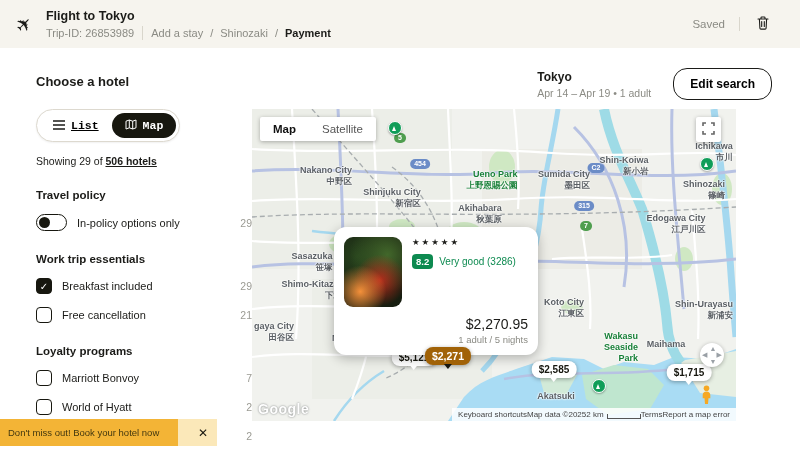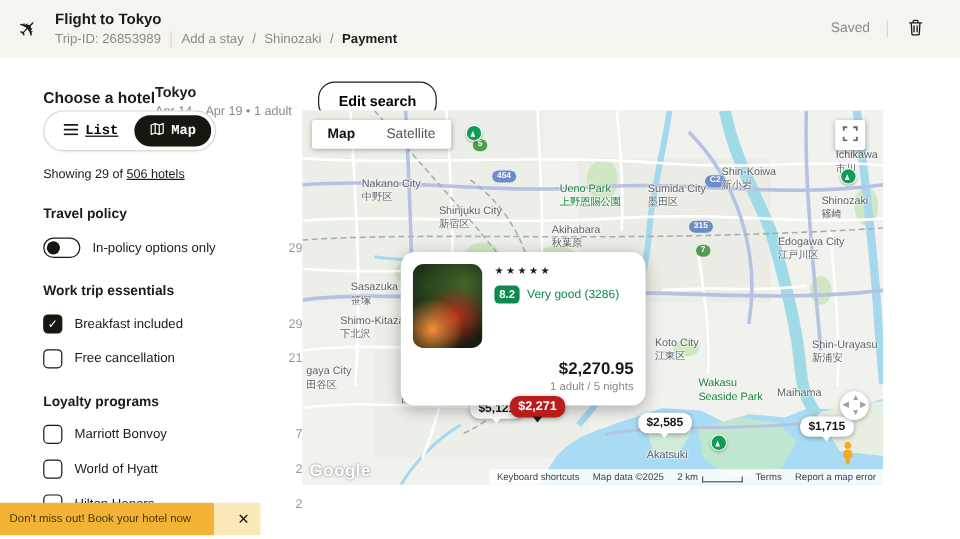--- a/index.html
+++ b/index.html
@@ -16,22 +16,22 @@
   .hdr-sub { display:flex; align-items:center; gap:8px; margin-top:3px; font-size:11px; color:#8b8b84; }
   .hdr-vdiv { width:1px; height:14px; background:#d9d6cc; }
   .crumbs { display:flex; gap:7px; align-items:center; }
   .crumb { color:#8b8b84; cursor:pointer; }
   .crumb.current { color:#1b1b18; font-weight:700; }
   .hdr-right { display:flex; align-items:center; gap:14px; }
   .saved { font-size:11.5px; color:#8b8b84; }
   .trash-btn { background:none; border:none; cursor:pointer; display:flex; padding:2px; }
 
   
-  .page-head { display:flex; align-items:flex-start;
-    padding:20px 28px 0 36px; height:44px; }
+  .page-head { display:flex; justify-content:space-between; align-items:flex-start;
+    padding:20px 28px 0 36px; height:61px; }
   .page-title { font-size:13px; font-weight:600; padding-top:6px; }
   .search-summary { display:flex; align-items:center; gap:22px; }
   .dest { font-size:12px; font-weight:700; }
   .dates { font-size:10.5px; color:#8b8b84; margin-top:3px; }
   .edit-btn { background:#fff; border:1.5px solid #1b1b18; border-radius:14px;
     padding:8px 16px; font-size:12px; font-weight:700; cursor:pointer;
     font-family:inherit; }
 
   
   .content { display:flex; }
@@ -43,21 +43,21 @@
   .view-toggle { display:inline-flex; align-items:center; background:#fff;
     border:1px solid #ddd9cf; border-radius:20px; padding:3px;
     box-shadow:0 1px 2px rgba(0,0,0,.06); }
   .vt-btn { display:flex; align-items:center; gap:6px; font-size:11.5px; font-weight:700;
     padding:6px 13px; border-radius:16px; cursor:pointer; background:none; border:none;
     font-family:inherit; }
   .vt-btn .lbl { text-decoration:underline;font-family:Liberation Mono, monospace; }
   .vt-btn.active { background:#17170f; color:#fff; }
   .vt-btn.active .lbl { text-decoration:none; }
   .showing { margin-top:13px; font-size:10.5px; }
-  .showing b { font-weight:400; text-decoration:underline; cursor:pointer; }
+  .showing b { font-weight:700; text-decoration:underline; cursor:pointer; }
   .sec-h { margin-top:22px; font-size:11.5px; font-weight:600; }
   .frow { display:flex; align-items:center; margin-top:13px; font-size:11px; }
   .frow .lbl { flex:1; margin-left:10px; }
   .frow .cnt { color:#9b9b93; font-size:10.5px; }
   .tgl { width:31px; height:17px; border:1.5px solid #17170f; border-radius:10px;
     position:relative; cursor:pointer; background:#fff; flex:none; }
   .tgl .knob { position:absolute; left:2px; top:1.5px; width:11px; height:11px;
     border-radius:50%; background:#17170f; }
   .cb { width:16px; height:16px; border:1.5px solid #17170f; border-radius:4px;
     background:#fff; cursor:pointer; flex:none; display:flex; align-items:center;
@@ -67,23 +67,23 @@
   
   .banner { position:absolute; left:0; bottom:3px; width:217px; height:27px;
     background:linear-gradient(90deg,#f3b436 0%,#f3b436 82%,#fbe8b9 82%,#fbe8b9 100%);
     display:flex; align-items:center; justify-content:space-between;
     padding:0 9px 0 8px; font-size:9.5px; color:#43380f; }
   .banner .x { font-size:12px; font-weight:700; color:#17170f; cursor:pointer;
     background:none; border:none; font-family:inherit; }
 
   
   .mapsvg { position:absolute; inset:0; }
-  .mlabel { position:absolute; transform:translateX(-50%); text-align:left;
+  .mlabel { position:absolute; transform:translateX(-50%); text-align:right;
     font-size:9px; color:#5b6065; line-height:1.2; white-space:nowrap;
-    text-shadow:0 0 2px #fff,0 0 2px #fff,0 0 2px #fff; pointer-events:none; }
+    text-shadow:0 0 2px #fff,0 0 2px #fff,0 0 2px #fff; pointer-events:none;font-weight:bold; }
   .mlabel .jp { display:block; font-size:8.5px; }
   .mlabel.green { color:#188038; }
   .shield { position:absolute; transform:translateX(-50%); font-size:7px; color:#fff;
     border-radius:6px; padding:1px 4px; font-weight:700; line-height:1.2; }
   .shield.b { background:#6b8cc7; }
   .shield.g { background:#4f9e4f; }
 
   .maptype { position:absolute; left:8px; top:8px; display:flex; background:#fff;
     box-shadow:0 1px 4px rgba(0,0,0,.3); border-radius:2px; }
   .maptype button { background:none; border:none; font-size:11.5px; padding:6px 13px;
@@ -104,47 +104,47 @@
       radial-gradient(circle at 22% 28%, rgba(40,70,30,.9), rgba(40,70,30,0) 60%),
       #171d10; }
   .hc-info { padding-left:10px; min-width:0; }
   .hc-stars { font-size:8.5px; letter-spacing:2px; }
   .hc-name { font-size:12px; font-weight:700; line-height:1.3; margin-top:2px; }
   .hc-rate { display:flex; align-items:center; gap:6px; margin-top:7px; }
   .hc-badge { background:#0d8a50; color:#fff; font-size:9.5px; font-weight:700;
     border-radius:4px; padding:2px 4px; }
   .hc-rev { color:#0d8a50; font-size:10px; }
   .hc-price-blk { text-align:right; margin-top:9px; }
-  .hc-price { font-size:14px; font-weight:700; }
+  .hc-price { font-size:14px; font-weight:400; }
   .hc-stay { font-size:9.5px; color:#8b8b84; margin-top:2px; }
 
   .pin { position:absolute; transform:translateX(-50%); background:#fff; color:#17170f;
     font-size:10px; font-weight:700; border-radius:8px; padding:3px 7px;
     box-shadow:0 1px 4px rgba(0,0,0,.35); cursor:pointer; white-space:nowrap; }
   .pin::after { content:""; position:absolute; left:50%; bottom:-4px; margin-left:-4px;
     border-left:4px solid transparent; border-right:4px solid transparent;
     border-top:5px solid #fff; }
-  .pin.sel { background:#b91c1c; color:#fff; font-size:10.5px; z-index:3; }
+  .pin.sel { background:#a16207; color:#fff; font-size:10.5px; z-index:3; }
   .pin.sel::after { border-top-color:#17170f; }
 
   .poi { position:absolute; width:14px; height:14px; border-radius:50%; background:#0f9d58;
     border:1.5px solid #fff; box-shadow:0 1px 2px rgba(0,0,0,.3); }
   .poi::after { content:""; position:absolute; left:3.2px; top:3.5px;
     border-left:2.8px solid transparent; border-right:2.8px solid transparent;
     border-bottom:5px solid #fff; }
 
   .pan-ctl { position:absolute; width:24px; height:24px; border-radius:50%; background:#fff;
     box-shadow:0 1px 4px rgba(0,0,0,.3); cursor:pointer; }
   .pan-ctl span { position:absolute; font-size:7px; color:#9aa0a6; line-height:1; }
   .pegman { position:absolute; cursor:grab; }
 
   .glogo { position:absolute; left:6px; bottom:4px; font-size:14px; font-weight:700;
     color:#fff; letter-spacing:.5px; text-shadow:0 0 2px rgba(60,64,67,.7); }
   .attrib { position:absolute; right:0; bottom:0; height:13px; display:flex;
-    align-items:center; gap:11px; background:rgba(255,255,255,.85); padding:0 6px;
+    align-items:center; gap:0; background:rgba(255,255,255,.85); padding:0 6px;
     font-size:8px; color:#444; }
   .attrib .item { cursor:pointer; white-space:nowrap; }
   .scalebar { display:flex; align-items:flex-end; gap:3px; }
   .scalebar .bar { width:34px; height:5px; border:1px solid #555; border-top:none; }
 </style>
 </head>
 <body>
 
 <div class="page">
 

